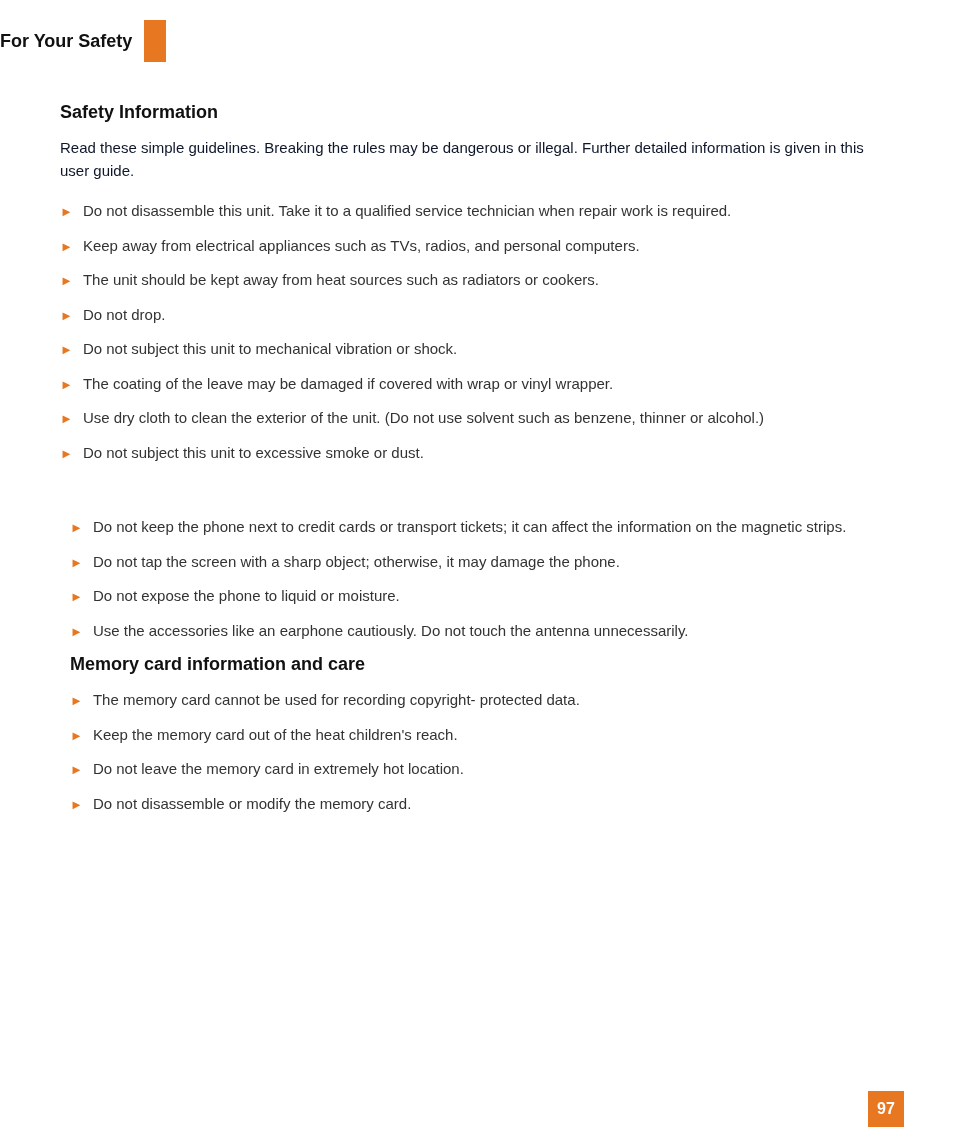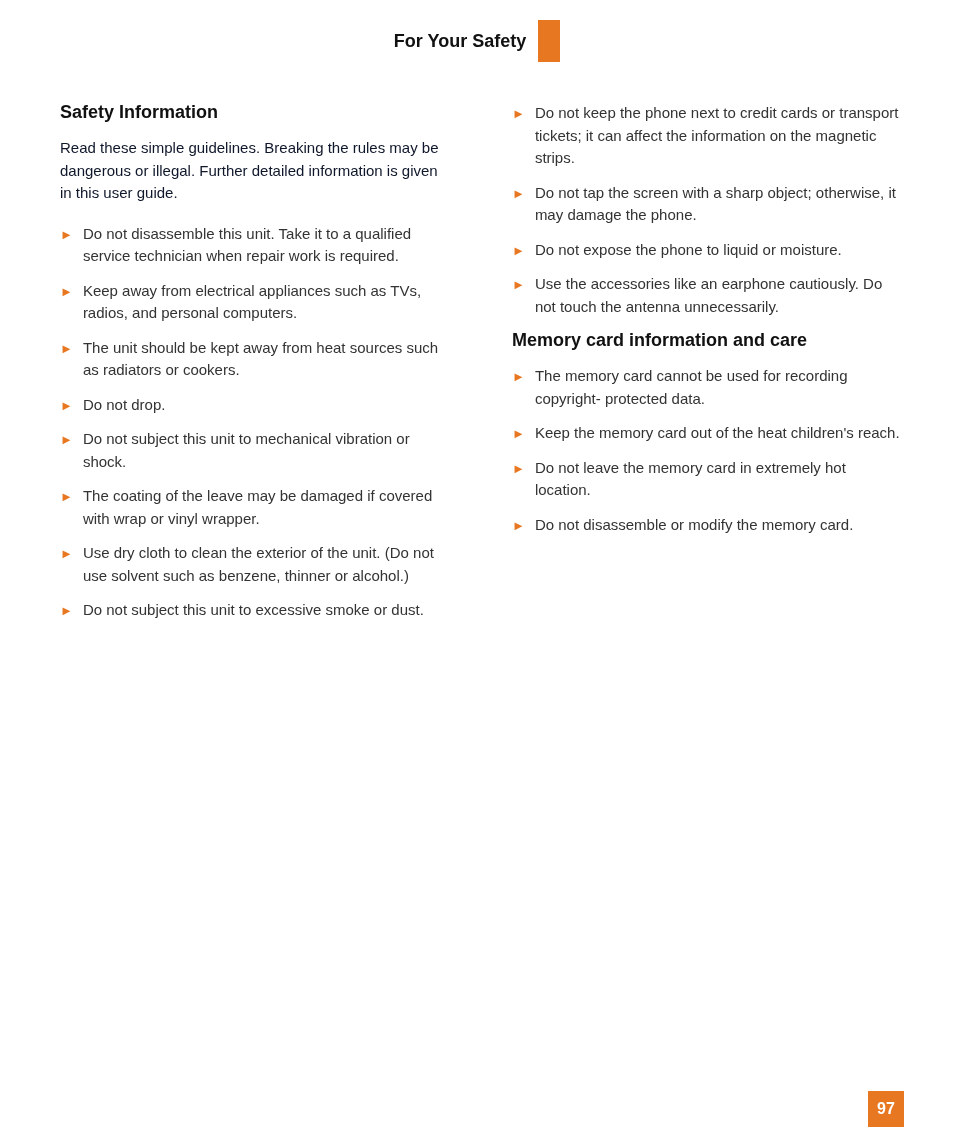--- a/index.html
+++ b/index.html
@@ -13,21 +13,21 @@
       min-height: 1145px;
       background: #ffffff;
       font-family: 'Arial', sans-serif;
       font-size: 15px;
       color: #222222;
       position: relative;
     }
 
     .page-header {
       display: flex;
-      justify-content: center;
+      justify-content: flex-start;
       align-items: center;
       padding: 20px 0 10px 0;
       margin-bottom: 10px;
     }
 
     .header-title {
       font-weight: bold;
       font-size: 18px;
       color: #111111;
       margin-right: 0;
@@ -36,21 +36,21 @@
 
     .header-accent {
       width: 22px;
       height: 42px;
       background-color: #E87722;
       display: inline-block;
     }
 
     .content-area {
       display: flex;
-      flex-direction: row;
+      flex-direction: column;
       padding: 20px 50px 40px 60px;
       gap: 40px;
     }
 
     .left-column {
       flex: 1;
       padding-right: 10px;
     }
 
     .right-column {

